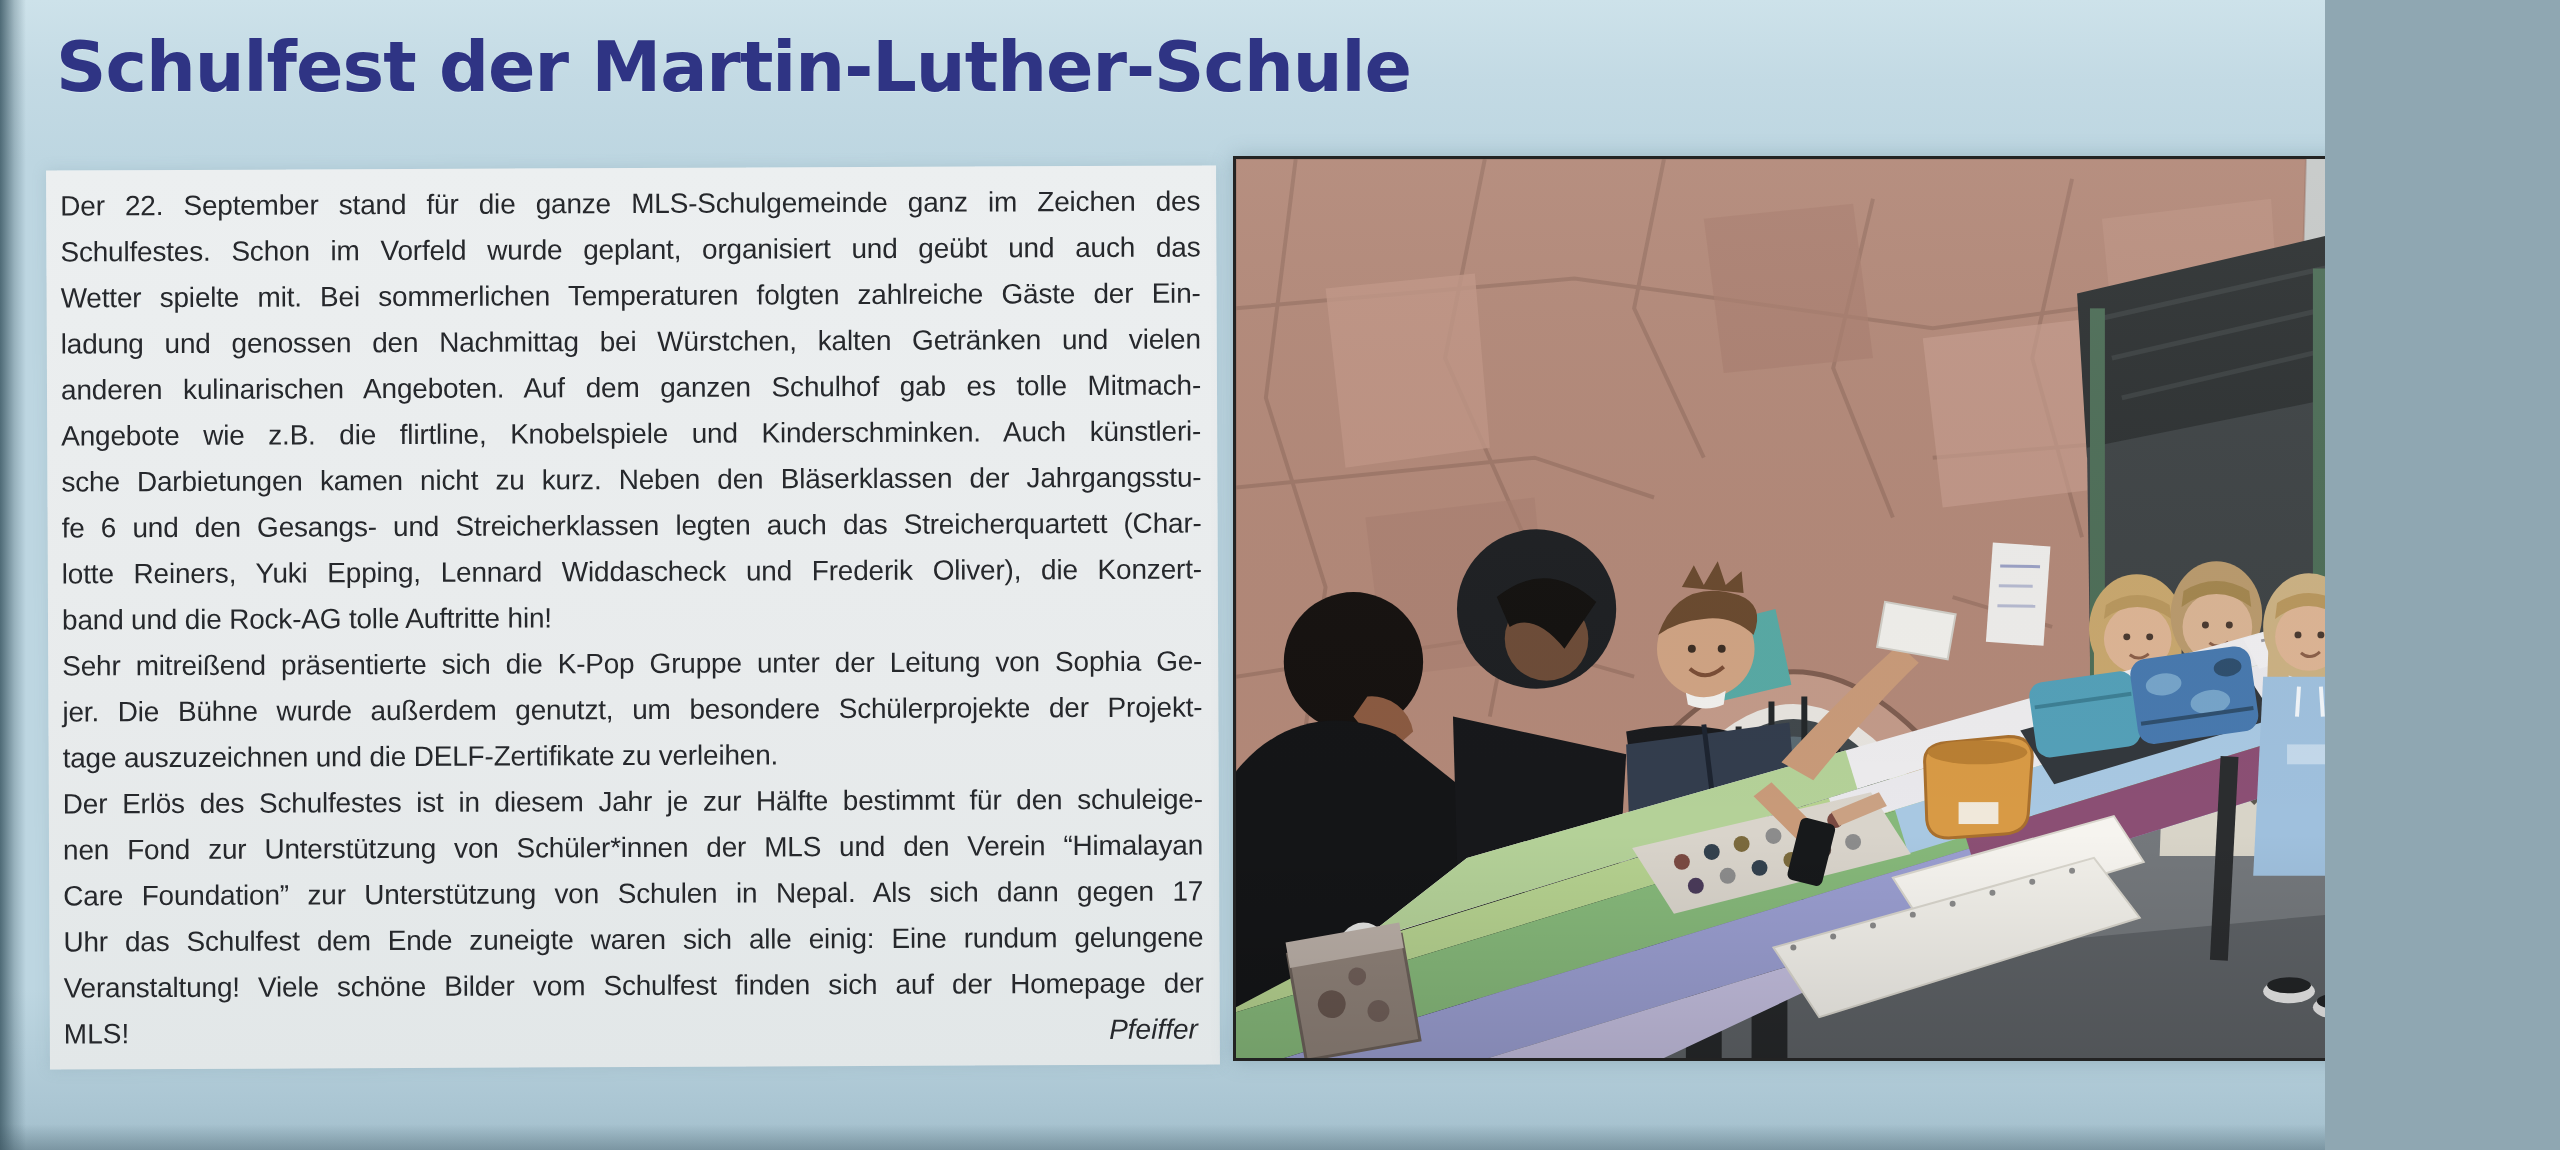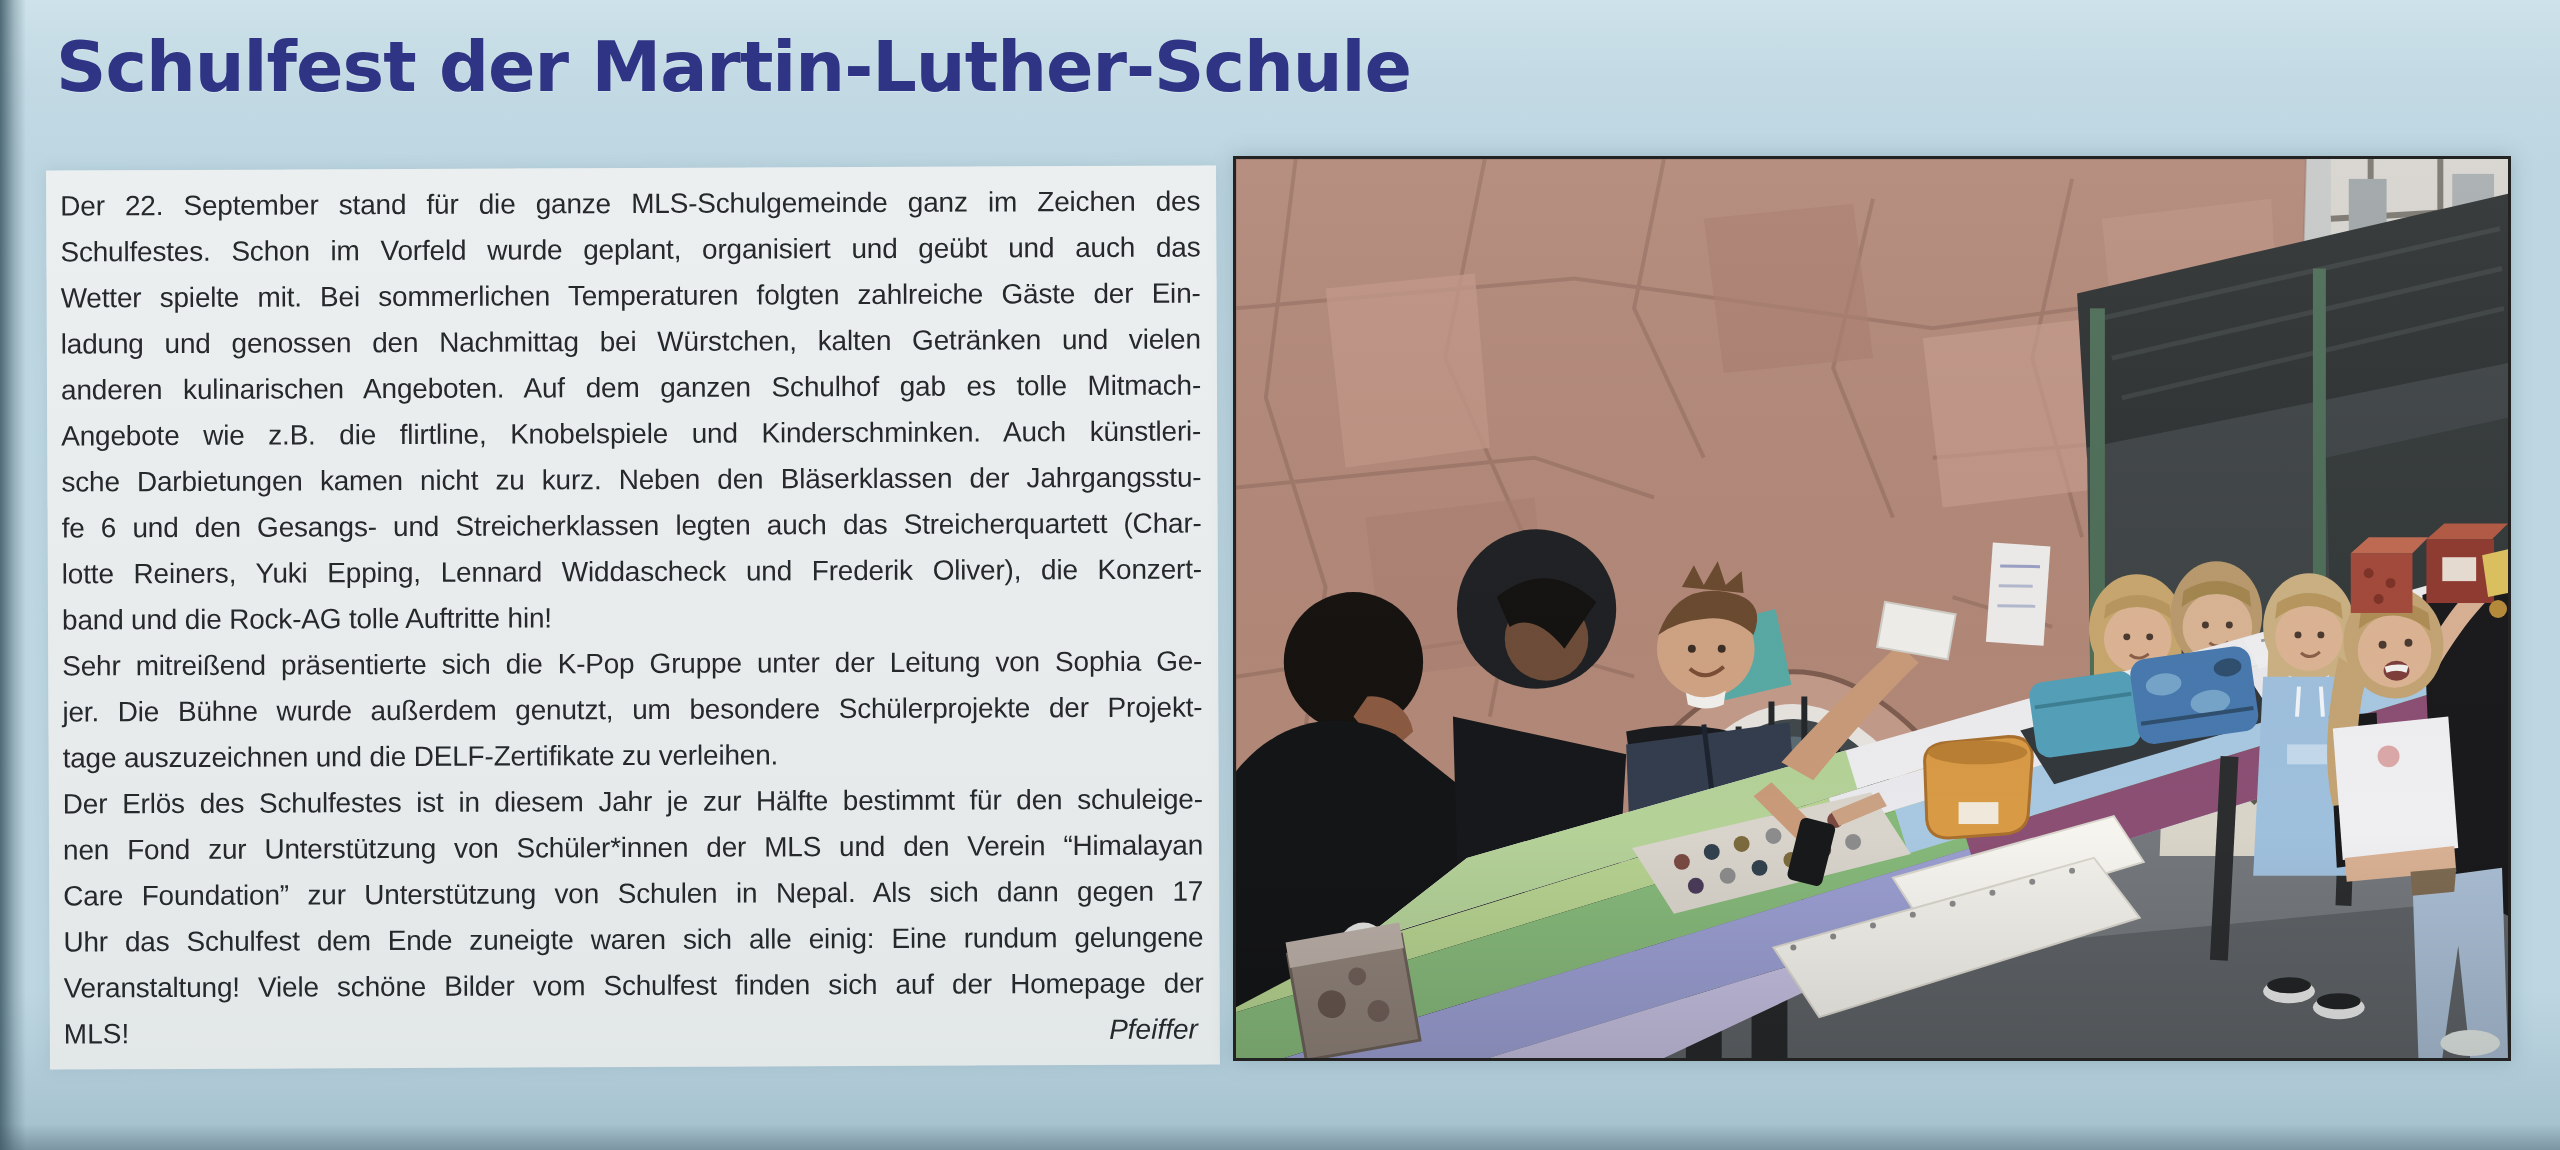--- a/index.html
+++ b/index.html
@@ -1,18 +1,18 @@
 <!DOCTYPE html>
 <html style="--page_bg: #bdd6e1; --title: #2f3484; --text_block_bg: #e8ebec; --body_text: #26282c; --photo_border: #232323;"><head>
 <meta charset="utf-8">
 <style>
   html,body{margin:0;padding:0;background:#8fa7b2;}
   #page{
     position:relative;
-    width:2560px;height:1150px;
+    width:2325px;height:1150px;
     overflow:hidden;
     background:linear-gradient(180deg,#cde2ea 0%,#c3dae4 7%,var(--page_bg,#bdd6e1) 14%,var(--page_bg,#bdd6e1) 86%,#abc6d3 96%,#a2becb 100%);
     font-family:"Liberation Sans",sans-serif;
   }
   .edge-left{
     position:absolute;left:0;top:0;width:26px;height:1150px;
     background:linear-gradient(90deg,#4e6a76 0%,rgba(78,106,118,.35) 55%,rgba(78,106,118,0) 100%);
   }
   .edge-bottom{
     position:absolute;left:0;bottom:0;width:2560px;height:26px;

